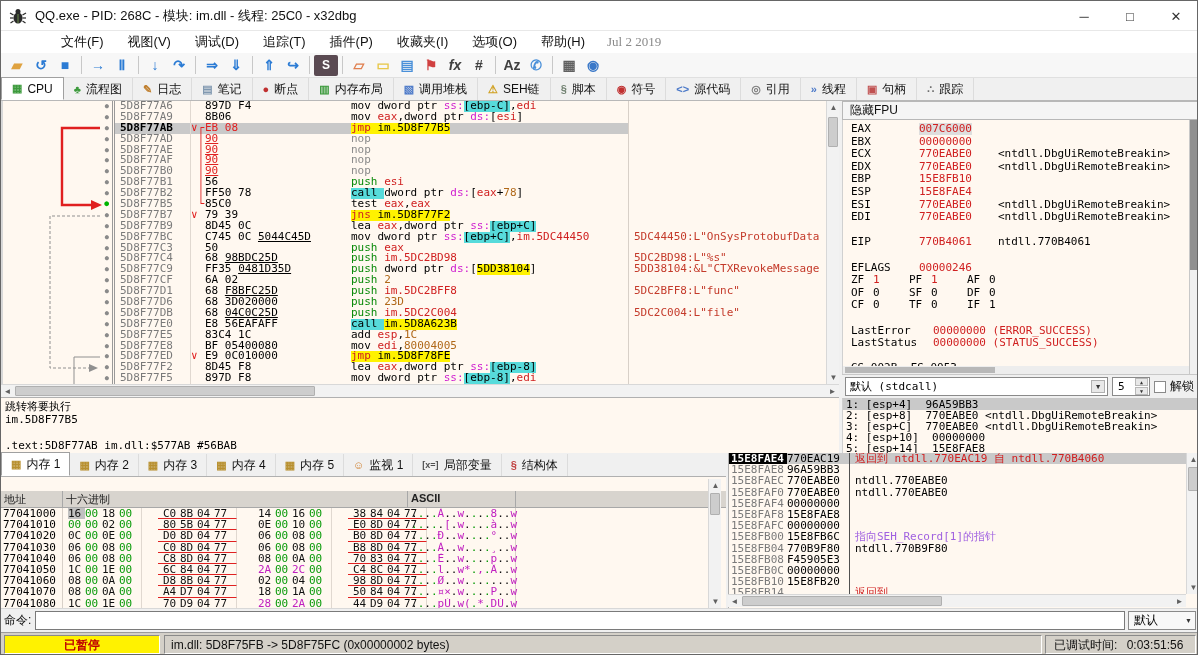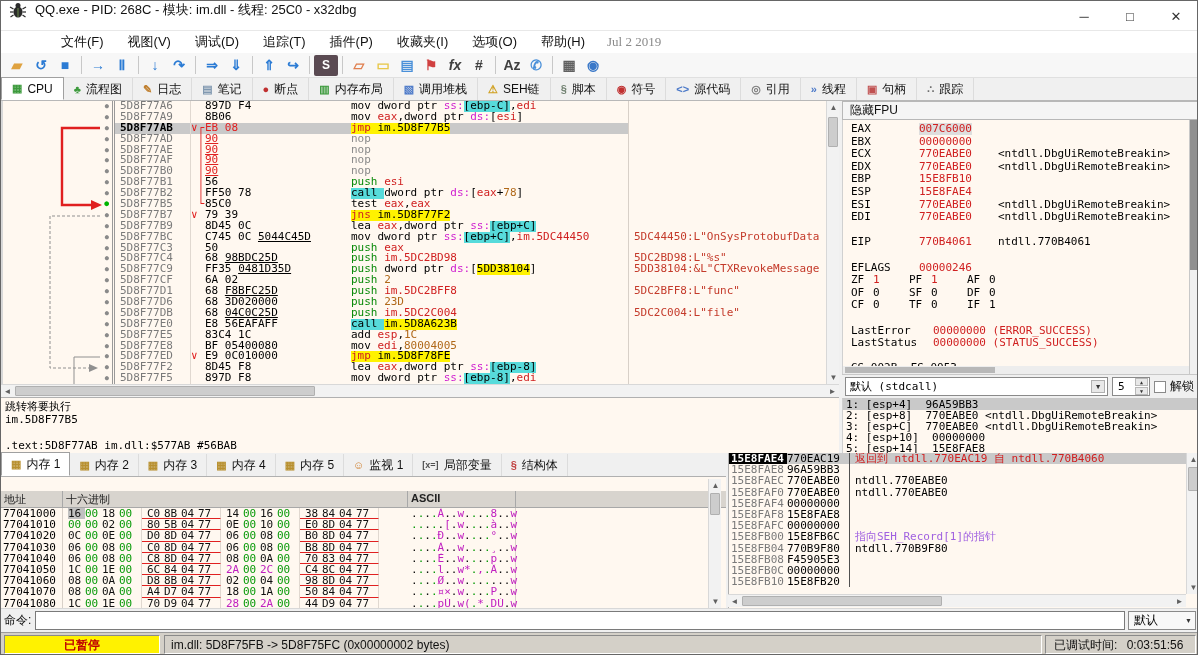--- a/index.html
+++ b/index.html
@@ -2,21 +2,21 @@
 <html><head>
 <meta charset="utf-8">
 <style>
   * { margin:0; padding:0; box-sizing:border-box; }
   html,body { background:#888; }
   .app { position:relative; width:1198px; height:655px; background:#F0F0F0;
          font-family:"Liberation Sans",sans-serif; overflow:hidden; border:1px solid #666; }
 
   
   .titlebar { position:absolute; left:0; top:0; width:1198px; height:30px; background:#FFFFFF;
-              display:flex; border-bottom:1px solid #E8E8E8; }
+              display:flex; align-items:center; border-bottom:1px solid #E8E8E8; }
   .titlebar .appicon { width:18px; height:18px; margin:0 8px; }
   .titlebar .title { font-size:13px; color:#111; }
   .winbtns { position:absolute; right:0; top:0; height:30px; display:flex; }
   .winbtn { width:46px; height:30px; display:flex; align-items:center; justify-content:center;
             font-size:13px; color:#333; cursor:default; }
 
   
   .menubar { position:absolute; left:0; top:30px; width:1198px; height:22px; background:#FFFFFF;
              display:flex; align-items:center; font-size:13px; }
   .menu-item { padding:0 12px; height:22px; line-height:22px; color:#111; }
@@ -124,21 +124,21 @@
   .dtab { height:22px; display:flex; align-items:center; padding:0 9px; font-size:12px; color:#111;
           border-right:1px solid #DCDCDC; white-space:nowrap; }
   .dtab .tic { margin-right:5px; font-size:11px; font-weight:bold; }
   .dtab.active { background:#FFFFFF; border:1px solid #A0A0A0; border-bottom:1px solid #FFF; height:24px; }
   .dump-head { height:17px; background:#D8D4CE; display:flex; font-size:11px; color:#222;
                border-bottom:1px solid #A8A8A8;margin-top:14px; }
   .dh { padding:1px 3px; border-right:1px solid #A8A8A8; }
   .dump-rows { height:112px; overflow:hidden; font-family:"DejaVu Sans Mono",monospace; font-size:11px; }
   .mrow { height:11.2px; line-height:11.2px; white-space:pre; display:flex; overflow:hidden; }
   .maddr { width:62px; flex:none; color:#000; padding-left:2px; border-right:1px solid #D8D0C8; }
-  .mhex { width:345px; flex:none; display:flex; }
+  .mhex { width:345px; flex:none; display:flex;gap:16px; }
   .grp { padding:0 5px; border-right:1px solid #E0D8D0; }
   .grp.ptr { border-bottom:1px solid #E02020; }
   .hb { display:inline-block; width:17px; }
   .masc { width:108px; flex:none; border-right:1px solid #D8D0C8; padding-left:3px; }
   .hz { color:#089A08; } .hp { color:#C020C0; } .ho { color:#101010; }
   .selbyte { background:#C0C0C0; }
   .dump-vscroll { left:707px; top:478px; height:129px; }
 
   
   .stack { position:absolute; left:727px; top:452px; width:471px; height:155px; background:#FFF8F0;
@@ -531,20 +531,21 @@
         <div class="srow"><span class="saddr">15E8FAEC</span><span class="sval">770EABE0</span><span class="scom">ntdll.770EABE0</span></div>
         <div class="srow"><span class="saddr">15E8FAF0</span><span class="sval">770EABE0</span><span class="scom">ntdll.770EABE0</span></div>
         <div class="srow"><span class="saddr">15E8FAF4</span><span class="sval">00000000</span><span class="scom"></span></div>
         <div class="srow"><span class="saddr">15E8FAF8</span><span class="sval">15E8FAE8</span><span class="scom"></span></div>
         <div class="srow"><span class="saddr">15E8FAFC</span><span class="sval">00000000</span><span class="scom"></span></div>
         <div class="srow"><span class="saddr">15E8FB00</span><span class="sval">15E8FB6C</span><span class="scom purple">指向SEH_Record[1]的指针</span></div>
         <div class="srow"><span class="saddr">15E8FB04</span><span class="sval">770B9F80</span><span class="scom">ntdll.770B9F80</span></div>
         <div class="srow"><span class="saddr">15E8FB08</span><span class="sval">F45905E3</span><span class="scom"></span></div>
         <div class="srow"><span class="saddr">15E8FB0C</span><span class="sval">00000000</span><span class="scom"></span></div>
         <div class="srow"><span class="saddr">15E8FB10</span><span class="sval">15E8FB20</span><span class="scom"></span></div>
+        <div class="srow"><span class="saddr">15E8FB14</span><span class="sval"></span><span class="scom red">返回到</span></div>
       </div>
   </div>
   <div class="sbh stack-hscroll">
     <span class="sb-arrow" style="left:0;">◄</span>
     <div class="sb-thumb" style="top:1px; left:14px; width:200px; height:10px;"></div>
     <span class="sb-arrow" style="right:0;">►</span>
   </div>
   <div class="sbv stack-vscroll">
     <span class="sb-arrow" style="top:0;">▲</span>
     <div class="sb-thumb" style="left:1px; top:14px; width:10px; height:24px;"></div>

